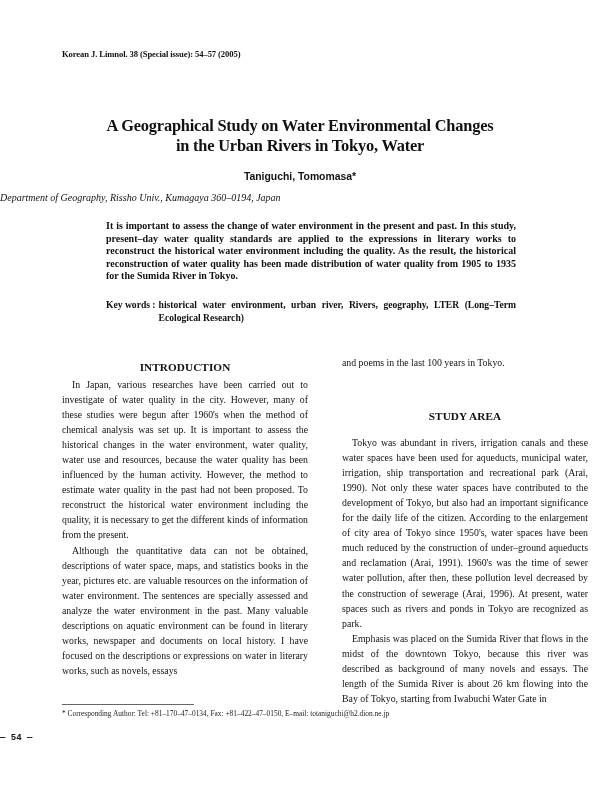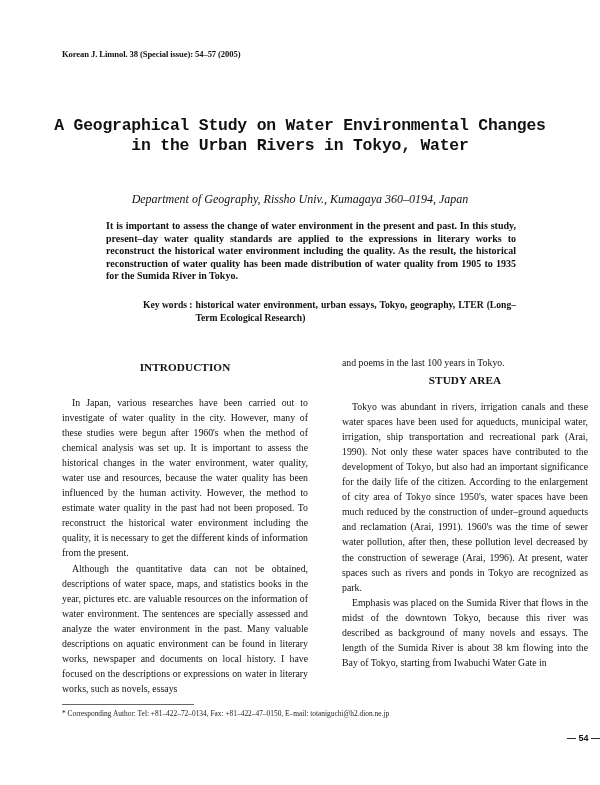--- a/index.html
+++ b/index.html
@@ -1,71 +1,72 @@
 <!DOCTYPE html>
 <html><head>
 <meta charset="utf-8">
 <style>
   html, body { margin: 0; padding: 0; background: #ffffff; }
   body { width: 600px; height: 785px; position: relative; overflow: hidden; color: #111; }
   .page { position: absolute; left: 0; top: 0; width: 492px; height: 785px; background: #fff; }
   .journal { position: absolute; left: 62px; top: 49px; font-family: "Liberation Serif", serif; font-weight: bold; font-size: 8.6px; letter-spacing: -0.1px; }
-  .title { position: absolute; left: 0; width: 600px; top: 116px; text-align: center; font-family: Liberation Mono, monospace; font-weight: bold; font-size: 16.4px; line-height: 20px; letter-spacing: -0.2px; }
+  .title { position: absolute; left: 0; width: 600px; top: 116px; text-align: center; font-family: Liberation Serif, serif; font-weight: bold; font-size: 16.4px; line-height: 20px; letter-spacing: -0.2px; }
   .author { position: absolute; left: 0; width: 600px; top: 171px; text-align: center; font-family: "Liberation Sans", sans-serif; font-weight: bold; font-size: 10.4px; }
-  .affil { position: absolute; left: 0; width: 600px; top: 192px; text-align: center; font-family: "Liberation Serif", serif; font-style: italic; font-size: 12px; }
+  .affil { position: absolute; left: 0; width: 600px; top: 192px; text-align: left; font-family: "Liberation Serif", serif; font-style: italic; font-size: 10px; }
   .abstract { position: absolute; left: 106px; width: 410px; top: 220px; font-family: "Liberation Serif", serif; font-weight: bold; font-size: 10px; line-height: 12.6px; text-align: justify; }
   .keywords { position: absolute; left: 106px; width: 410px; top: 299px; font-family: "Liberation Serif", serif; font-weight: bold; font-size: 9.6px; line-height: 12.6px; }
-  .kw-row { display: flex; margin-left: 37px; }
+  .kw-row { display: flex; }
   .kw-label { white-space: nowrap; padding-right: 3px; }
   .kw-text { text-align: justify; }
   .col { position: absolute; width: 246px; font-family: "Liberation Serif", serif; font-size: 9.8px; line-height: 15.05px; text-align: justify; hyphens: none; }
   .col-left { left: 62px; top: 360px; }
   .col-right { left: 342px; top: 355px; }
   .sec-head { text-align: center; font-weight: bold; font-size: 11.2px; margin: 0; line-height: 15px; letter-spacing: 0.1px; }
-  .col-left .sec-head { margin-bottom: 20px; }
-  .col-right .sec-head { margin-top: 3px; margin-bottom: 11px; }
+  .col-left .sec-head { margin-bottom: 2px; }
+  .col-right .sec-head { margin-top: 39px; margin-bottom: 11px; }
   .para { margin: 0; text-indent: 10px; }
   .para.noindent { text-indent: 0; }
   .fn-rule { position: absolute; left: 62px; top: 704px; width: 132px; height: 1px; background: #666; }
   .footnote { position: absolute; left: 62px; top: 709px; font-family: "Liberation Serif", serif; font-size: 7.4px; color: #222; }
-  .pageno { position: absolute; left: 0; width: 600px; top: 733px; text-align: right; font-family: Liberation Sans, sans-serif; font-weight: bold; font-size: 9px; }
+  .pageno { position: absolute; left: 0; width: 600px; top: 733px; text-align: left; font-family: Liberation Mono, monospace; font-weight: bold; font-size: 9px; }
 </style>
 </head>
 <body>
 
 <div class="page">
 
   <div class="journal">Korean J. Limnol. 38 (Special issue): 54–57 (2005)</div>
 
   <div class="title">
     <div>A Geographical Study on Water Environmental Changes</div>
     <div>in the Urban Rivers in Tokyo, Water</div>
   </div>
 
+  <div class="author">Taniguchi, Tomomasa*</div>
   <div class="affil">Department of Geography, Rissho Univ., Kumagaya 360–0194, Japan</div>
 
   <div class="abstract">It is important to assess the change of water environment in the present and past. In this study, present–day water quality standards are applied to the expressions in literary works to reconstruct the historical water environment including the quality. As the result, the historical reconstruction of water quality has been made distribution of water quality from 1905 to 1935 for the Sumida River in Tokyo.</div>
 
   <div class="keywords">
     <div class="kw-row">
       <span class="kw-label">Key words :</span>
-      <span class="kw-text">historical water environment, urban essays, Tokyo, geography, LTER (Long–Term Ecological Research)</span>
+      <span class="kw-text">historical water environment, urban river, Rivers, geography, LTER (Long–Term Ecological Research)</span>
     </div>
   </div>
 
   <div class="col col-left">
     <h2 class="sec-head">INTRODUCTION</h2>
     <p class="para">In Japan, various researches have been carried out to investigate of water quality in the city. However, many of these studies were begun after 1960's when the method of chemical analysis was set up. It is important to assess the historical changes in the water environment, water quality, water use and resources, because the water quality has been influenced by the human activity. However, the method to estimate water quality in the past had not been proposed. To reconstruct the historical water environment including the quality, it is necessary to get the different kinds of information from the present.</p>
     <p class="para">Although the quantitative data can not be obtained, descriptions of water space, maps, and statistics books in the year, pictures etc. are valuable resources on the information of water environment. The sentences are specially assessed and analyze the water environment in the past. Many valuable descriptions on aquatic environment can be found in literary works, newspaper and documents on local history. I have focused on the descriptions or expressions on water in literary works, such as novels, essays</p>
   </div>
 
   <div class="col col-right">
     <p class="para noindent">and poems in the last 100 years in Tokyo.</p>
     <h2 class="sec-head">STUDY AREA</h2>
     <p class="para">Tokyo was abundant in rivers, irrigation canals and these water spaces have been used for aqueducts, municipal water, irrigation, ship transportation and recreational park (Arai, 1990). Not only these water spaces have contributed to the development of Tokyo, but also had an important significance for the daily life of the citizen. According to the enlargement of city area of Tokyo since 1950's, water spaces have been much reduced by the construction of under–ground aqueducts and reclamation (Arai, 1991). 1960's was the time of sewer water pollution, after then, these pollution level decreased by the construction of sewerage (Arai, 1996). At present, water spaces such as rivers and ponds in Tokyo are recognized as park.</p>
-    <p class="para">Emphasis was placed on the Sumida River that flows in the midst of the downtown Tokyo, because this river was described as background of many novels and essays. The length of the Sumida River is about 38 km flowing into the Bay of Tokyo, starting from Iwabuchi Water Gate in</p>
+    <p class="para">Emphasis was placed on the Sumida River that flows in the midst of the downtown Tokyo, because this river was described as background of many novels and essays. The length of the Sumida River is about 26 km flowing into the Bay of Tokyo, starting from Iwabuchi Water Gate in</p>
   </div>
 
   <div class="fn-rule"></div>
-  <div class="footnote">* Corresponding Author: Tel: +81–422–72–0134, Fax: +81–422–47–0150, E–mail: totaniguchi@h2.dion.ne.jp</div>
+  <div class="footnote">* Corresponding Author: Tel: +81–170–47–0134, Fax: +81–422–47–0150, E–mail: totaniguchi@h2.dion.ne.jp</div>
 
   <div class="pageno">— 54 —</div>
 </div>
 
 </body></html>

